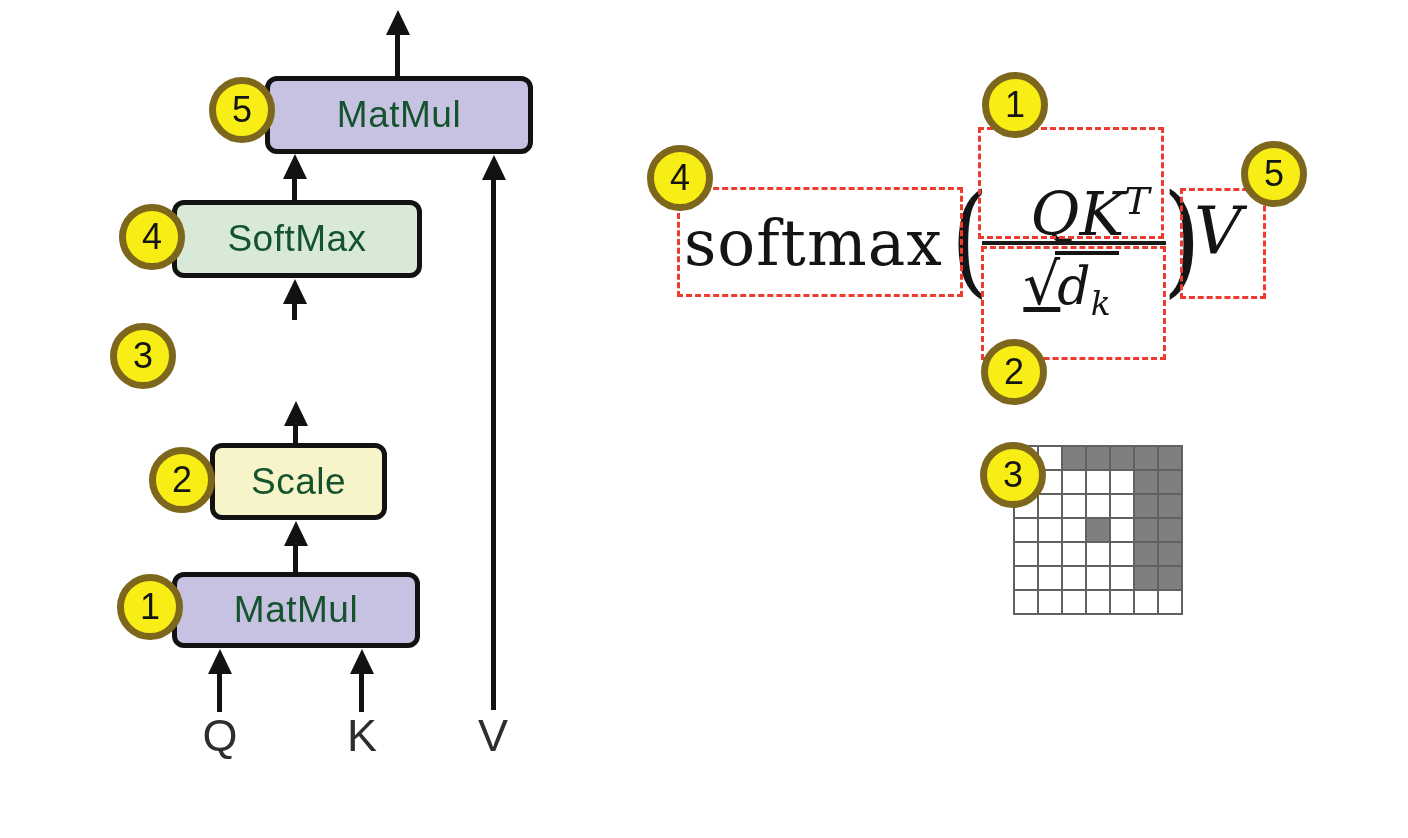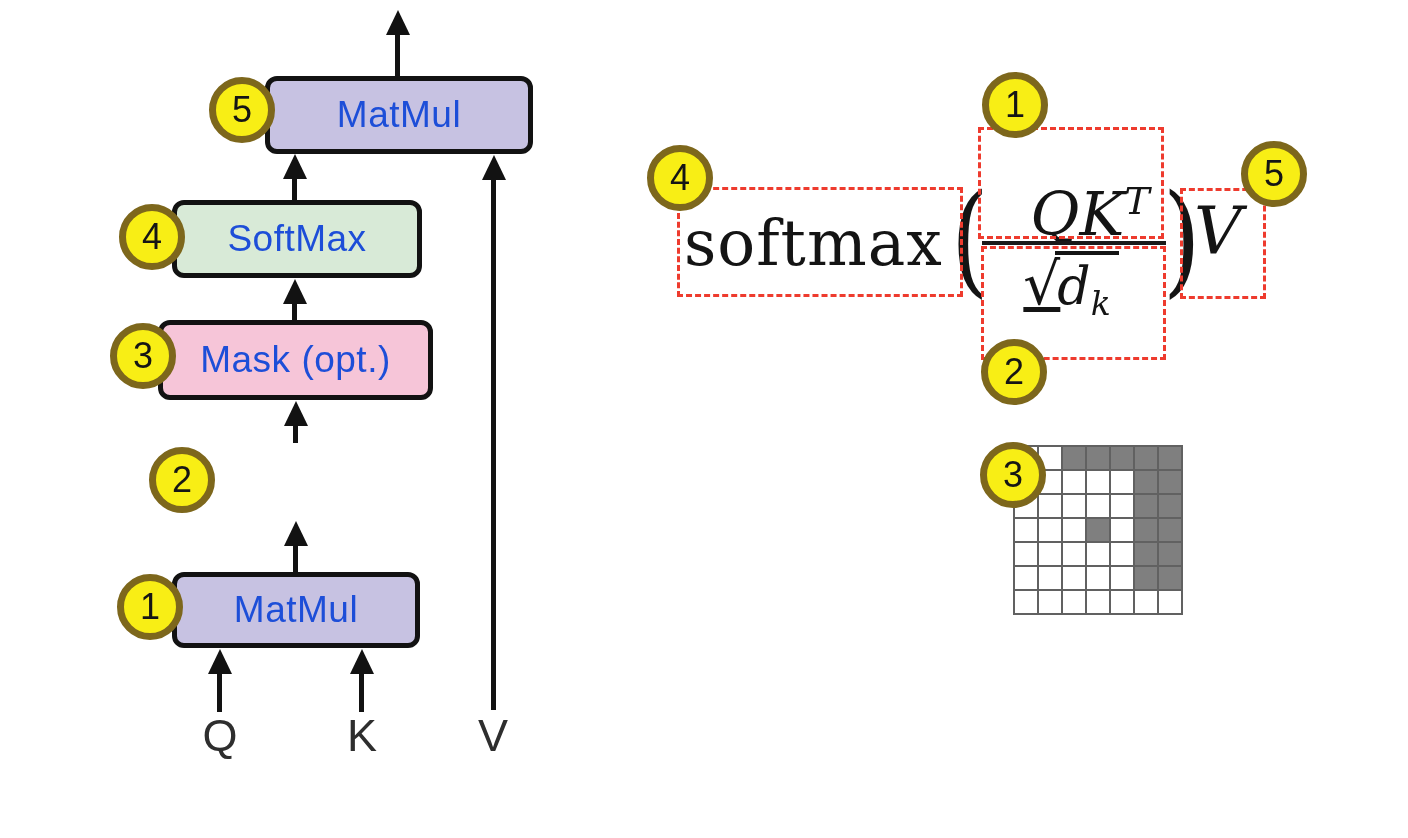--- a/index.html
+++ b/index.html
@@ -2,21 +2,21 @@
 <html><head>
 <meta charset="utf-8">
 <style>
   html,body{margin:0;padding:0;background:#fff;}
   #canvas{position:relative;width:1408px;height:838px;background:#ffffff;overflow:hidden;
           font-family:"Liberation Sans",sans-serif;}
 
   
   .block{position:absolute;box-sizing:border-box;border:5px solid #121212;border-radius:12px;
          display:flex;align-items:center;justify-content:center;
-         font-size:37px;color:#1d4ed8;z-index:2;letter-spacing:0.5px;}
+         font-size:37px;color:#14532d;z-index:2;letter-spacing:0.5px;}
   #blk5{left:265px;top:76px;width:268px;height:78px;background:#c7c2e2;}
   #blk4{left:172px;top:200px;width:250px;height:78px;background:#d8ead7;}
   #blk3{left:158px;top:320px;width:275px;height:80px;background:#f6c5d8;}
   #blk2{left:210px;top:443px;width:177px;height:77px;background:#f6f4c8;}
   #blk1{left:172px;top:572px;width:248px;height:76px;background:#c7c2e2;}
 
   
   .badge{position:absolute;width:52px;height:52px;border:7px solid #7d671c;border-radius:50%;
          background:#f8ee15;display:flex;align-items:center;justify-content:center;
          font-size:36px;color:#151515;z-index:6;}
@@ -92,30 +92,30 @@
   <div class="block" id="blk4">
     <span>SoftMax</span>
   </div>
   <div class="badge" id="bL4">
     <span>4</span>
   </div>
 
   <div class="ahead" id="ah-m4"></div>
   <div class="vline" id="ln-m4"></div>
 
-  <div class="block" id="blk3">
-    <span>Mask (opt.)</span>
-  </div>
   <div class="badge" id="bL3">
     <span>3</span>
   </div>
 
   <div class="ahead" id="ah-s3"></div>
   <div class="vline" id="ln-s3"></div>
 
+  <div class="block" id="blk2">
+    <span>Scale</span>
+  </div>
   <div class="badge" id="bL2">
     <span>2</span>
   </div>
 
   <div class="ahead" id="ah-m2"></div>
   <div class="vline" id="ln-m2"></div>
 
   <div class="block" id="blk1">
     <span>MatMul</span>
   </div>

